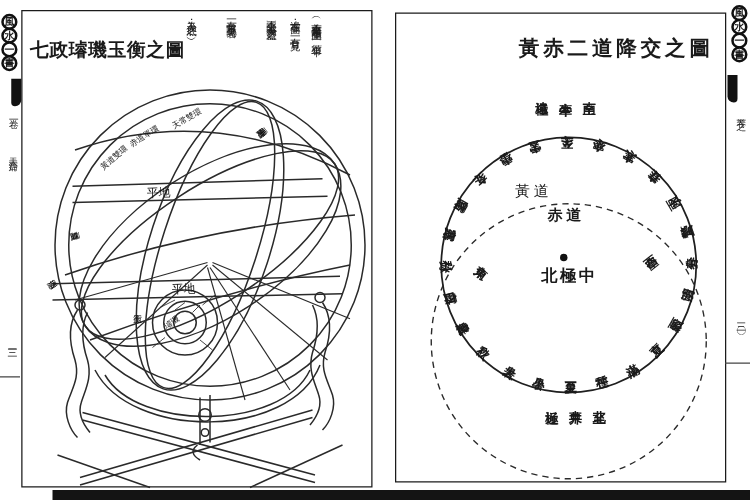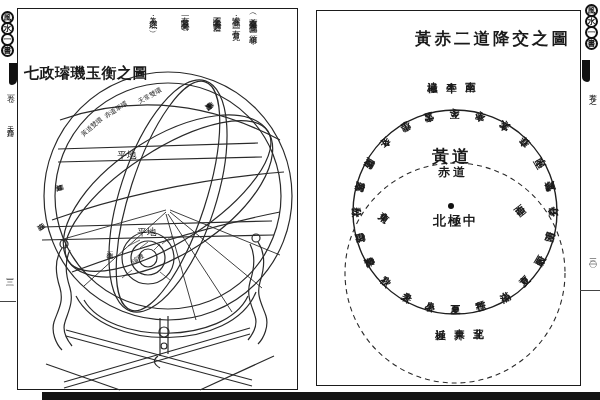--- a/index.html
+++ b/index.html
@@ -129,21 +129,21 @@
       <div class="medallion">風</div>
       <div class="medallion">水</div>
       <div class="medallion">一</div>
       <div class="medallion">書</div>
     </div>
   <div class="tab" style="left:582px;top:60px;width:8px;height:22px;border-radius:0 0 3px 5px;"></div>
   <div class="margin-vtext" style="left:586px;top:88px;">卷之一</div>
   <div class="margin-vtext" style="left:586px;top:252px;">三〇</div>
   <div class="pagenum-line" style="left:580px;top:290px;width:20px;"></div>
 
-  <div class="book-title" style="left:24px;top:31px;font-size:15px;letter-spacing:0.5px;margin-top:33px;">七政璿璣玉衡之圖</div>
+  <div class="book-title" style="left:24px;top:31px;font-size:15px;letter-spacing:0.5px;">七政璿璣玉衡之圖</div>
   <div class="note-col" style="left:248px;top:10px;">（蓋交有半邊在上面．須有半</div>
   <div class="note-col" style="left:231px;top:10px;">邊在下面．有一常見</div>
   <div class="note-col" style="left:212px;top:10px;">不隱者為天之蓋．</div>
   <div class="note-col" style="left:180px;top:10px;">有一常隱不見者</div>
   <div class="note-col" style="left:148px;top:10px;">為天之底．）</div>
   <div id="diagram-labels">
       <div class="diag-label vtext" style="left: 216px; top: 100px; font-size: 7px; transform: translate(-50%, -50%) rotate(52deg);">週天十二時刻</div>
       <div class="diag-label htext" style="left: 150px; top: 96px; font-size: 6.5px; transform: translate(-50%, -50%) rotate(-30deg);">天常雙環</div>
       <div class="diag-label htext" style="left: 116px; top: 110px; font-size: 6.5px; transform: translate(-50%, -50%) rotate(-32deg);">赤道單環</div>
       <div class="diag-label htext" style="left: 92px; top: 127px; font-size: 6.5px; transform: translate(-50%, -50%) rotate(-40deg);">黃道雙環</div>
@@ -162,21 +162,21 @@
     <div class="cap-col">牽牛</div>
     <div class="cap-col">遠極</div>
   </div>
 
   <div class="abs" style="left:433px;top:320px;display:flex;flex-direction:row-reverse;gap:5px;">
     <div class="cap-col">北至</div>
     <div class="cap-col">東井</div>
     <div class="cap-col">近極</div>
   </div>
 
-  <div class="htext abs" style="left:432px;top:145px;font-size:17px;letter-spacing:3px;font-weight:bold;">黃道</div>
+  <div class="htext abs" style="left:412px;top:145px;font-size:12px;letter-spacing:3px;font-weight:normal;">黃道</div>
   <div class="htext abs" style="left:438px;top:164px;font-size:12px;letter-spacing:3px;font-weight:bold;text-align:center;">赤道</div>
   <div class="htext abs" style="left:433px;top:212px;font-size:13px;letter-spacing:2px;font-weight:bold;">北極中</div>
 
   <div id="solar-terms">
       <div class="term" style="left: 455px; top: 127px; transform: translate(-50%, -50%) rotate(-180deg);">冬至</div>
       <div class="term" style="left: 477px; top: 129.896px; transform: translate(-50%, -50%) rotate(-165deg);">小寒</div>
       <div class="term" style="left: 497.5px; top: 138.388px; transform: translate(-50%, -50%) rotate(-150deg);">大寒</div>
       <div class="term" style="left: 515.104px; top: 151.896px; transform: translate(-50%, -50%) rotate(-135deg);">立春</div>
       <div class="term" style="left: 528.612px; top: 169.5px; transform: translate(-50%, -50%) rotate(-120deg);">雨水</div>
       <div class="term" style="left: 537.104px; top: 190px; transform: translate(-50%, -50%) rotate(-105deg);">驚蟄</div>

